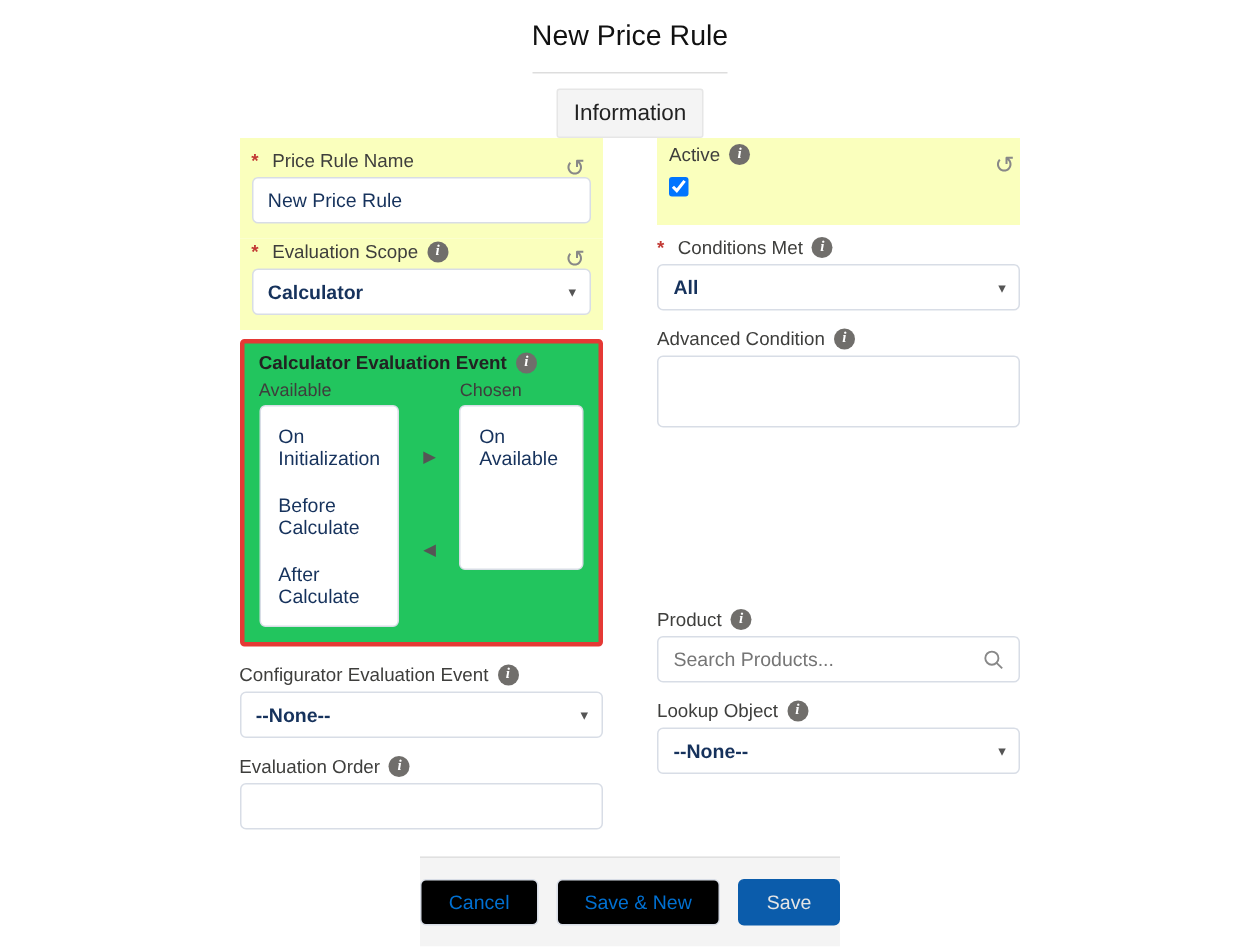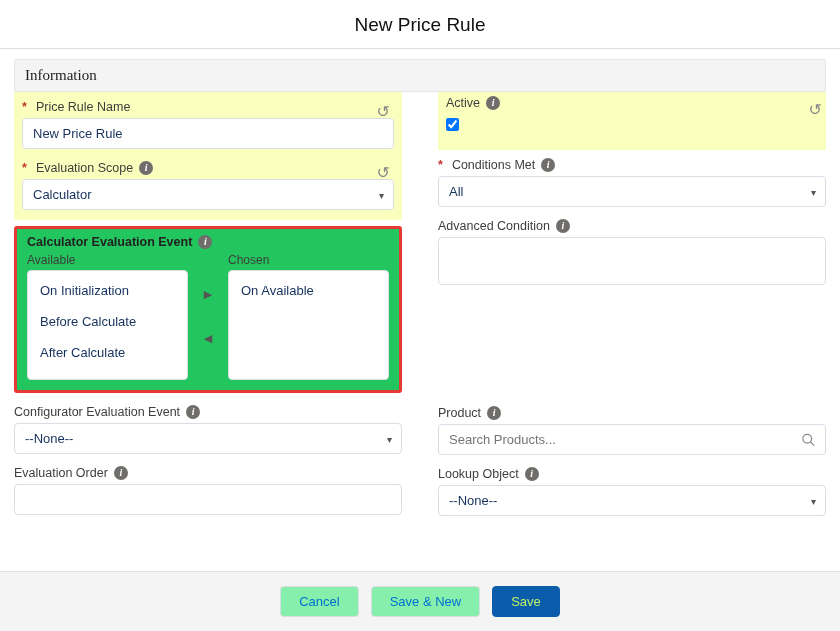--- a/index.html
+++ b/index.html
@@ -10,39 +10,39 @@
     color: #16325c;
     width: 840px;
     height: 631px;
     overflow: hidden;
   }
   .modal {
     width: 840px;
     height: 631px;
     display: flex;
     flex-direction: column;
+    align-items: center;
   }
   .modal-header {
     text-align: center;
     padding: 14px 0 12px;
     font-size: 19px;
     font-weight: 400;
     color: #111;
     border-bottom: 1px solid #ddd;
   }
   .section-bar {
     background: #f4f4f4;
     border: 1px solid #e6e6e6;
     margin: 10px 14px 0;
     padding: 7px 10px;
     font-size: 15px;
     font-weight: 400;
     color: #222;
     border-radius: 2px;
-    font-family: Liberation Serif, serif;
   }
   .form-body {
     flex: 1;
     padding: 0 14px 0;
     overflow: auto;
   }
   .grid {
     display: flex;
     gap: 36px;
   }
@@ -104,20 +104,21 @@
     border-radius: 4px;
     padding: 7px 10px;
     font-size: 13px;
     color: #16325c;
     background: #fff;
   }
   .select {
     appearance: none;
     background-image: none;
     padding-right: 28px;
+    font-weight: bold;
   }
   .select-wrap {
     position: relative;
   }
   .select-caret {
     position: absolute;
     right: 10px;
     top: 50%;
     transform: translateY(-50%);
     pointer-events: none;
@@ -203,32 +204,32 @@
   .modal-footer {
     background: #f4f4f4;
     padding: 14px 0;
     display: flex;
     justify-content: center;
     gap: 12px;
     border-top: 1px solid #e0e0e0;
   }
   .btn {
     border: 1px solid #d8dde6;
-    background: #86efac;
+    background: #000000;
     border-radius: 4px;
     padding: 7px 18px;
     font-size: 13px;
     cursor: pointer;
     color: #0070d2;
   }
   .btn.neutral { color: #0070d2; }
   .btn.brand {
     background: #0b5cab;
     border-color: #0b5cab;
-    color: #bef264;
+    color: #e5e5e5;
   }
   .after-red { margin-top: 8px; }
   .active-block { min-height: 58px; }
   svg { display: block; }
 </style>
 </head>
 <body>
 
 <div class="modal">
 

